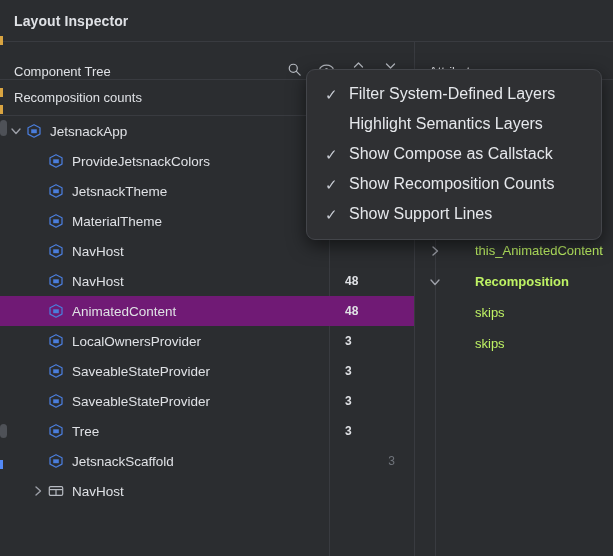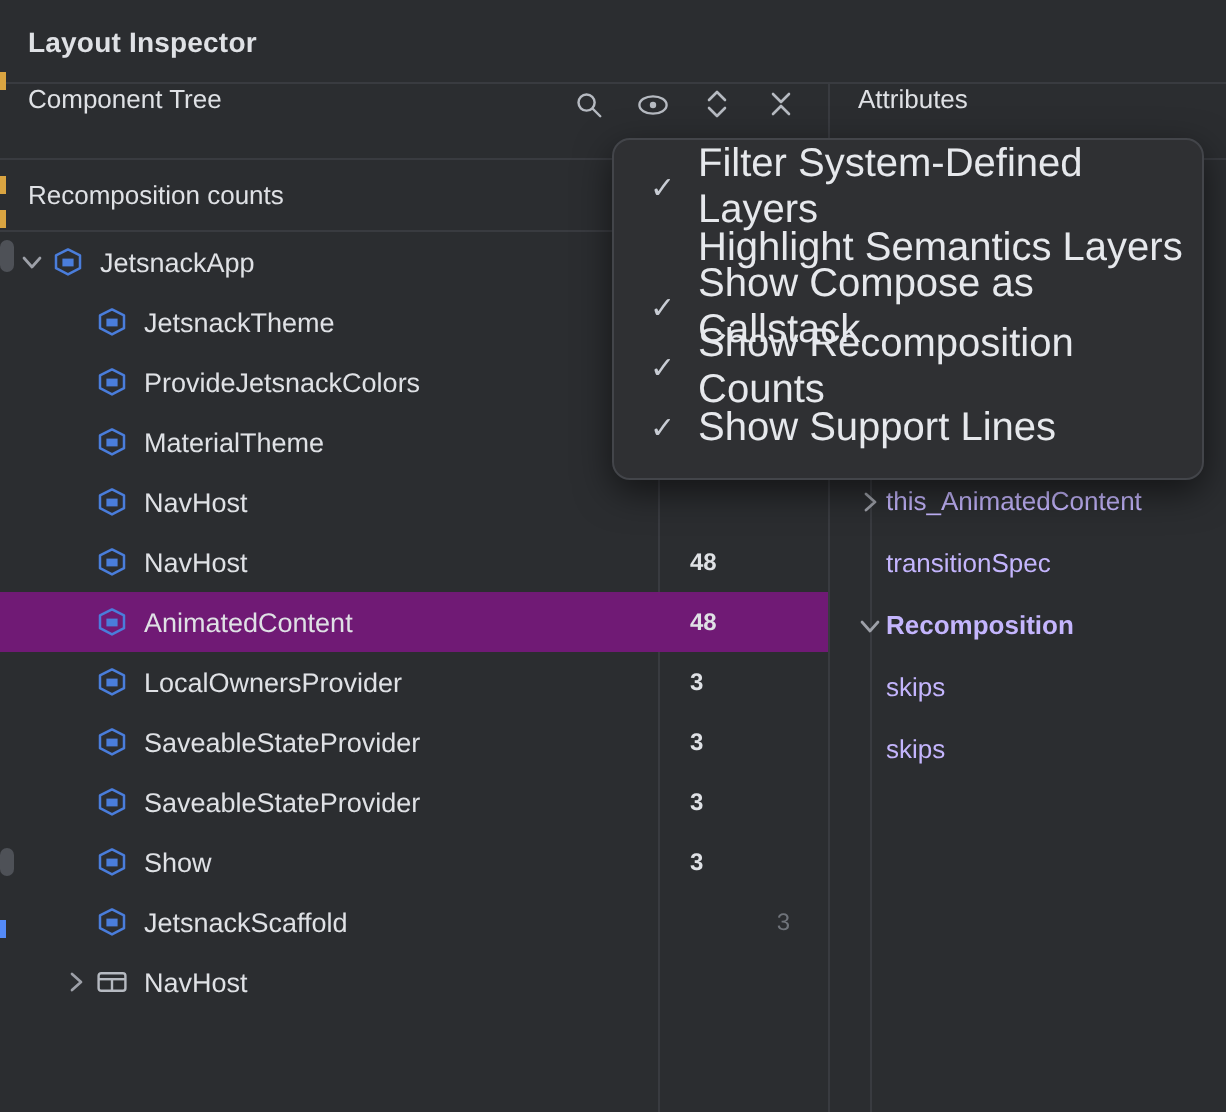--- a/index.html
+++ b/index.html
@@ -23,21 +23,21 @@
     margin-left: 14px;
     font-size: 14px; font-weight: bold; color: #dfe1e5;
     letter-spacing: .1px;
   }
 
   
   .panelhdr {
     position: absolute; top: 42px; height: 38px;
     background: #2b2d30;
     border-bottom: 1px solid #393b40;
-    display: flex; align-items: flex-start;
+    display: flex; align-items: flex-end;
   }
   .panelhdr.left  { left: 0;   width: 415px; border-right: 1px solid #393b40; }
   .panelhdr.right { left: 415px; width: 198px; }
   .panelhdr .lbl { font-size: 13px; color: #dfe1e5; margin-left: 14px; }
   .hdr-icons { margin-left: auto; display: flex; align-items: center; gap: 12px; padding-right: 14px; }
   .icobtn {
     width: 20px; height: 20px; display: flex; align-items: center; justify-content: center;
     cursor: pointer; border-radius: 3px;
   }
   .icobtn svg { display: block; }
@@ -91,36 +91,36 @@
   .attrpane {
     position: absolute; left: 415px; top: 80px; width: 198px; height: 476px;
     background: #2b2d30; overflow: hidden;
   }
   .attr-divider {
     position: absolute; left: 20px; top: 0; width: 1px; height: 476px; background: #393b40;
   }
   .attrrow { position: relative; height: 31px; display: flex; align-items: center; white-space: nowrap; }
   .attrrow .chev { width: 16px; flex: 0 0 16px; display: flex; align-items: center; justify-content: center; margin-left: 12px; cursor: pointer; }
   .attrrow .spacer { flex: 0 0 28px; }
-  .attrrow .atxt { font-size: 13px; color: #c4b5fd; }
+  .attrrow .atxt { font-size: 13px; color: #bef264; margin-left: 32px; }
   .attrrow .atxt.group { font-weight: bold; text-align: center; }
 
   
   .popup {
     position: absolute; left: 306px; top: 69px; width: 296px;
     background: #2f3033;
     border: 1px solid #43454a;
     border-radius: 9px;
     box-shadow: 0 6px 18px rgba(0,0,0,.55);
     padding: 9px 0 10px 0;
     z-index: 40;
   }
   .mitem { height: 30px; display: flex; align-items: center; cursor: pointer; padding-left: 18px; }
   .mitem .chk { flex: 0 0 24px; font-size: 15px; color: #c8ccd4; line-height: 1; }
-  .mitem .mlbl { font-size: 20px; color: #e6e8ec; }
+  .mitem .mlbl { font-size: 16px; color: #e6e8ec; }
 
   
   .gmark { position: absolute; left: 0; width: 3px; height: 9px; }
   .scrollthumb { position: absolute; left: 0; width: 7px; background: #4e5157; border-radius: 4px; }
 </style>
 </head>
 <body>
 
 <div id="root">
 
@@ -189,34 +189,34 @@
           <span style="flex:0 0 30px"></span>
           <span class="chev">
             <span></span>
           </span>
           <span class="nodeicon">
             <svg width="16" height="16" viewBox="0 0 16 16" fill="none" stroke="#4a7ddb" stroke-width="1.25" stroke-linejoin="round">
               <path d="M8 1.7 L14 4.7 L14 11.1 L8 14.2 L2 11.1 L2 4.7 Z"></path>
               <path d="M5.2 6.3 L10.8 6.3 L10.8 10.2 L5.2 10.2 Z" fill="#4a7ddb" stroke="none"></path>
             </svg>
           </span>
+          <span class="name">ProvideJetsnackColors</span>
+        </div>
+        <div class="row">
+          <span style="flex:0 0 30px"></span>
+          <span class="chev">
+            <span></span>
+          </span>
+          <span class="nodeicon">
+            <svg width="16" height="16" viewBox="0 0 16 16" fill="none" stroke="#4a7ddb" stroke-width="1.25" stroke-linejoin="round">
+              <path d="M8 1.7 L14 4.7 L14 11.1 L8 14.2 L2 11.1 L2 4.7 Z"></path>
+              <path d="M5.2 6.3 L10.8 6.3 L10.8 10.2 L5.2 10.2 Z" fill="#4a7ddb" stroke="none"></path>
+            </svg>
+          </span>
           <span class="name">JetsnackTheme</span>
-        </div>
-        <div class="row">
-          <span style="flex:0 0 30px"></span>
-          <span class="chev">
-            <span></span>
-          </span>
-          <span class="nodeicon">
-            <svg width="16" height="16" viewBox="0 0 16 16" fill="none" stroke="#4a7ddb" stroke-width="1.25" stroke-linejoin="round">
-              <path d="M8 1.7 L14 4.7 L14 11.1 L8 14.2 L2 11.1 L2 4.7 Z"></path>
-              <path d="M5.2 6.3 L10.8 6.3 L10.8 10.2 L5.2 10.2 Z" fill="#4a7ddb" stroke="none"></path>
-            </svg>
-          </span>
-          <span class="name">ProvideJetsnackColors</span>
         </div>
         <div class="row">
           <span style="flex:0 0 30px"></span>
           <span class="chev">
             <span></span>
           </span>
           <span class="nodeicon">
             <svg width="16" height="16" viewBox="0 0 16 16" fill="none" stroke="#4a7ddb" stroke-width="1.25" stroke-linejoin="round">
               <path d="M8 1.7 L14 4.7 L14 11.1 L8 14.2 L2 11.1 L2 4.7 Z"></path>
               <path d="M5.2 6.3 L10.8 6.3 L10.8 10.2 L5.2 10.2 Z" fill="#4a7ddb" stroke="none"></path>
@@ -311,21 +311,21 @@
           <span style="flex:0 0 30px"></span>
           <span class="chev">
             <span></span>
           </span>
           <span class="nodeicon">
             <svg width="16" height="16" viewBox="0 0 16 16" fill="none" stroke="#4a7ddb" stroke-width="1.25" stroke-linejoin="round">
               <path d="M8 1.7 L14 4.7 L14 11.1 L8 14.2 L2 11.1 L2 4.7 Z"></path>
               <path d="M5.2 6.3 L10.8 6.3 L10.8 10.2 L5.2 10.2 Z" fill="#4a7ddb" stroke="none"></path>
             </svg>
           </span>
-          <span class="name">Show</span>
+          <span class="name">Tree</span>
           <span class="count">3</span>
         </div>
         <div class="row">
           <span style="flex:0 0 30px"></span>
           <span class="chev">
             <span></span>
           </span>
           <span class="nodeicon">
             <svg width="16" height="16" viewBox="0 0 16 16" fill="none" stroke="#4a7ddb" stroke-width="1.25" stroke-linejoin="round">
               <path d="M8 1.7 L14 4.7 L14 11.1 L8 14.2 L2 11.1 L2 4.7 Z"></path>
@@ -381,24 +381,20 @@
           <span class="spacer"></span>
           <span class="atxt">modifier</span>
         </div>
         <div class="attrrow">
           <span class="chev">
             <svg width="12" height="12" viewBox="0 0 12 12" fill="none" stroke="#9da0a8" stroke-width="1.35" stroke-linecap="round" stroke-linejoin="round">
               <polyline points="4,2 8.5,6 4,10"></polyline>
             </svg>
           </span>
           <span class="atxt">this_AnimatedContent</span>
-        </div>
-        <div class="attrrow">
-          <span class="spacer"></span>
-          <span class="atxt">transitionSpec</span>
         </div>
         <div class="attrrow">
           <span class="chev">
             <svg width="12" height="12" viewBox="0 0 12 12" fill="none" stroke="#9da0a8" stroke-width="1.35" stroke-linecap="round" stroke-linejoin="round">
               <polyline points="2,4 6,8.5 10,4"></polyline>
             </svg>
           </span>
           <span class="atxt group">Recomposition</span>
         </div>
         <div class="attrrow">

